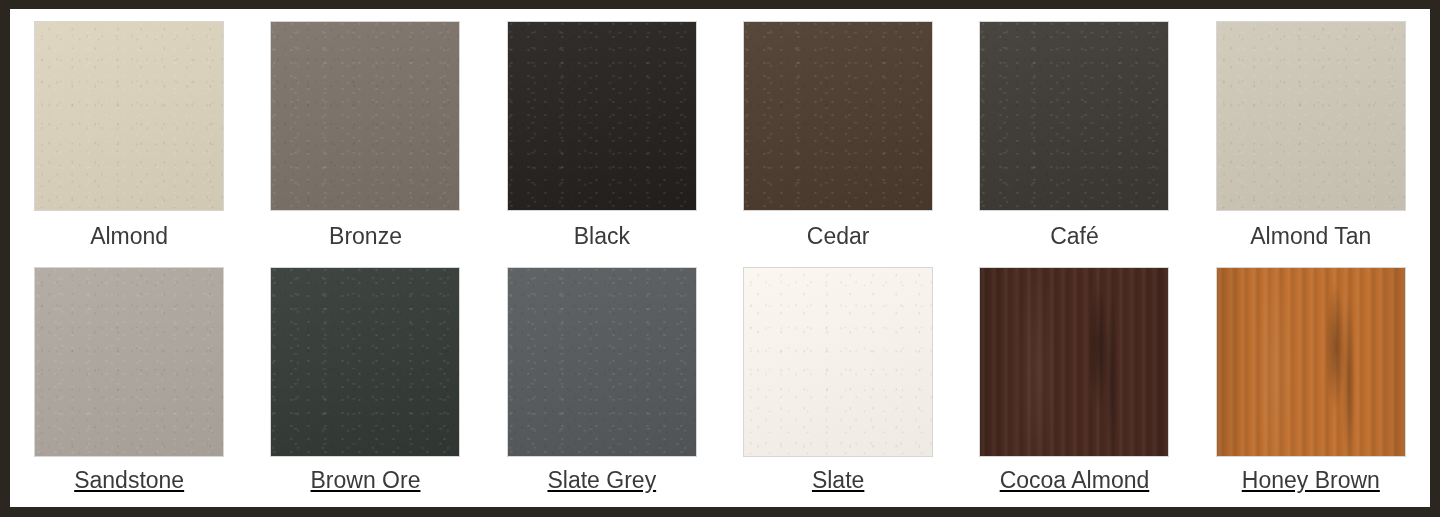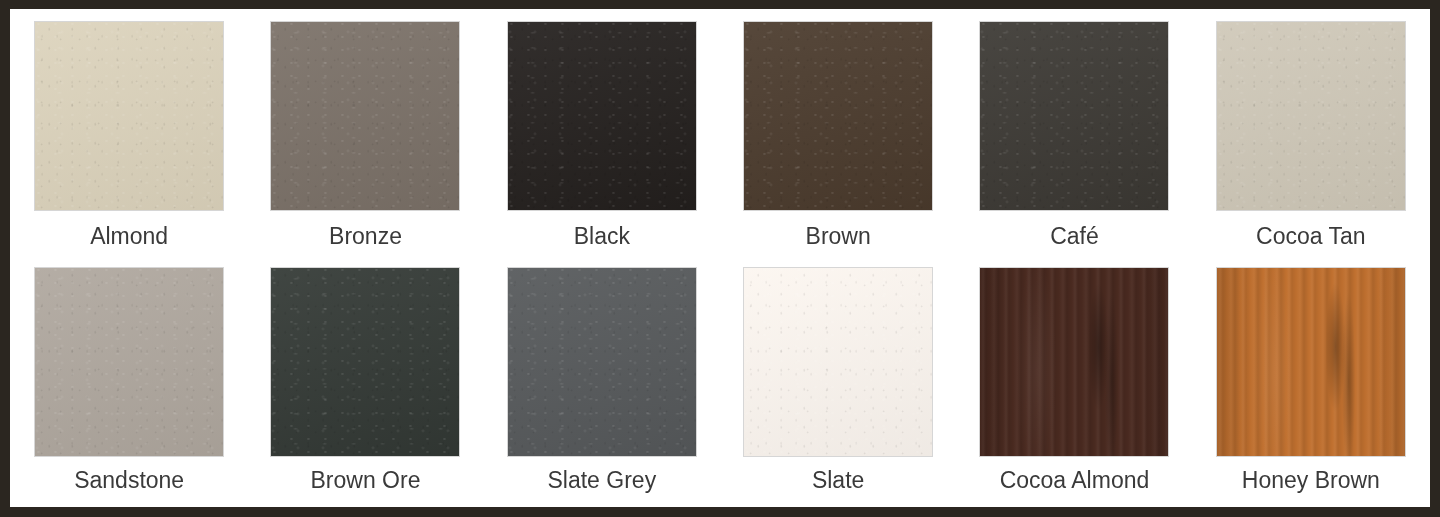--- a/index.html
+++ b/index.html
@@ -33,21 +33,21 @@
     justify-content: flex-start;
   }
 
   
   .swatch-row {
     display: flex;
     width: 100%;
     height: 248px;
     align-items: flex-start;
   }
-  .swatch-row.row-2 { height: 241px; }
+  .swatch-row.row-2 { height: 241px; text-decoration: underline; }
 
   .swatch-cell {
     flex: 1 1 0;
     height: 100%;
     display: flex;
     flex-direction: column;
     align-items: center;
     justify-content: flex-start;
   }
 
@@ -139,29 +139,29 @@
       <div class="swatch-cell">
         <div class="swatch-chip tex-stucco" style="background-color: rgb(122, 112, 103);"></div>
         <div class="swatch-label">Bronze</div>
       </div>
       <div class="swatch-cell">
         <div class="swatch-chip tex-stucco" style="background-color: rgb(35, 31, 29);"></div>
         <div class="swatch-label">Black</div>
       </div>
       <div class="swatch-cell">
         <div class="swatch-chip tex-stucco" style="background-color: rgb(74, 58, 44);"></div>
-        <div class="swatch-label">Brown</div>
+        <div class="swatch-label">Cedar</div>
       </div>
       <div class="swatch-cell">
         <div class="swatch-chip tex-stucco" style="background-color: rgb(59, 56, 51);"></div>
         <div class="swatch-label">Café</div>
       </div>
       <div class="swatch-cell">
         <div class="swatch-chip tex-stucco" style="background-color: rgb(207, 200, 184);"></div>
-        <div class="swatch-label">Cocoa Tan</div>
+        <div class="swatch-label">Almond Tan</div>
       </div>
     </div>
 
     <div class="swatch-row row-2">
       <div class="swatch-cell">
         <div class="swatch-chip tex-stucco" style="background-color: rgb(175, 167, 158);"></div>
         <div class="swatch-label">Sandstone</div>
       </div>
       <div class="swatch-cell">
         <div class="swatch-chip tex-stucco" style="background-color: rgb(50, 56, 52);"></div>

